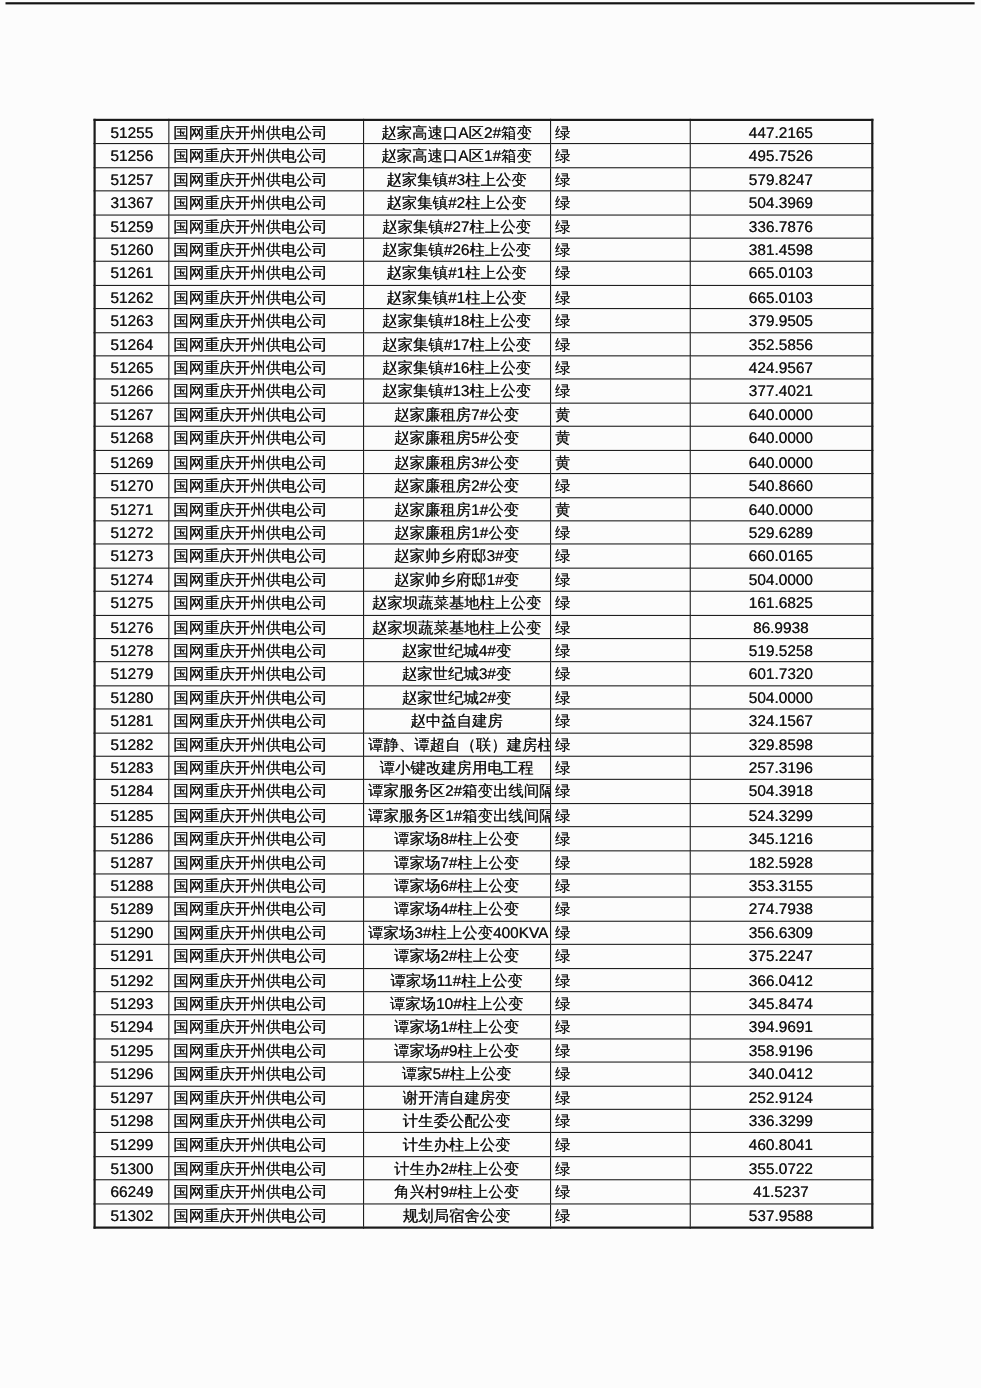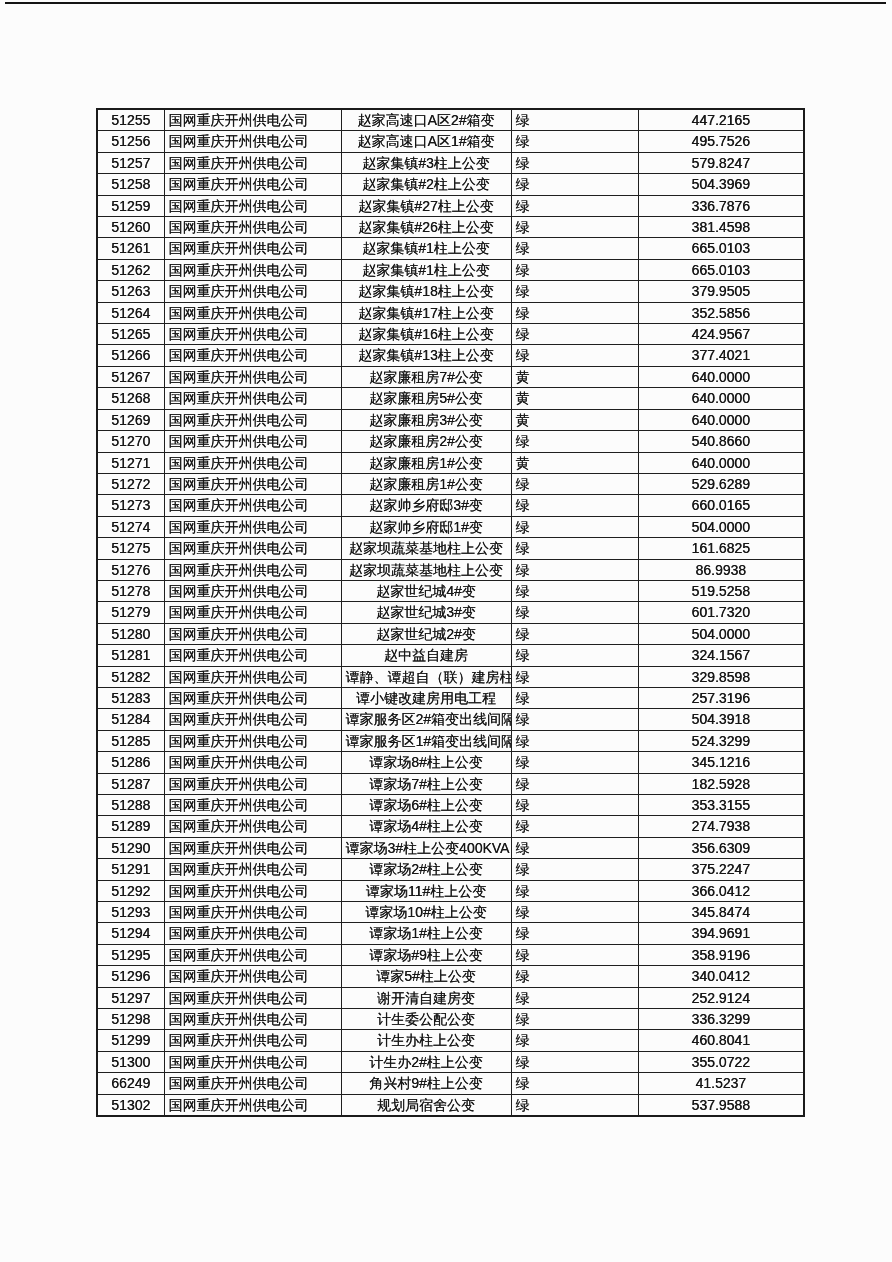--- a/index.html
+++ b/index.html
@@ -20,21 +20,21 @@
   .top-rule {
     position: absolute;
     left: 5px;
     top: 2px;
     width: 881px;
     height: 2px;
     background: #141414;
   }
   table.grid {
     position: absolute;
-    left: 96px;
+    left: 85px;
     top: 108px;
     width: 707px;
     border-collapse: collapse;
     table-layout: fixed;
     border: 2px solid #1b1b1b;
   }
   table.grid td {
     border: 1px solid #1f1f1f;
     height: 20.4px;
     padding: 0 4px;
@@ -81,21 +81,21 @@
       <td class="c-value">495.7526</td>
     </tr>
         <tr>
       <td class="c-id">51257</td>
       <td class="c-company">国网重庆开州供电公司</td>
       <td class="c-name">赵家集镇#3柱上公变</td>
       <td class="c-status">绿</td>
       <td class="c-value">579.8247</td>
     </tr>
         <tr>
-      <td class="c-id">51258</td>
+      <td class="c-id">31367</td>
       <td class="c-company">国网重庆开州供电公司</td>
       <td class="c-name">赵家集镇#2柱上公变</td>
       <td class="c-status">绿</td>
       <td class="c-value">504.3969</td>
     </tr>
         <tr>
       <td class="c-id">51259</td>
       <td class="c-company">国网重庆开州供电公司</td>
       <td class="c-name">赵家集镇#27柱上公变</td>
       <td class="c-status">绿</td>

